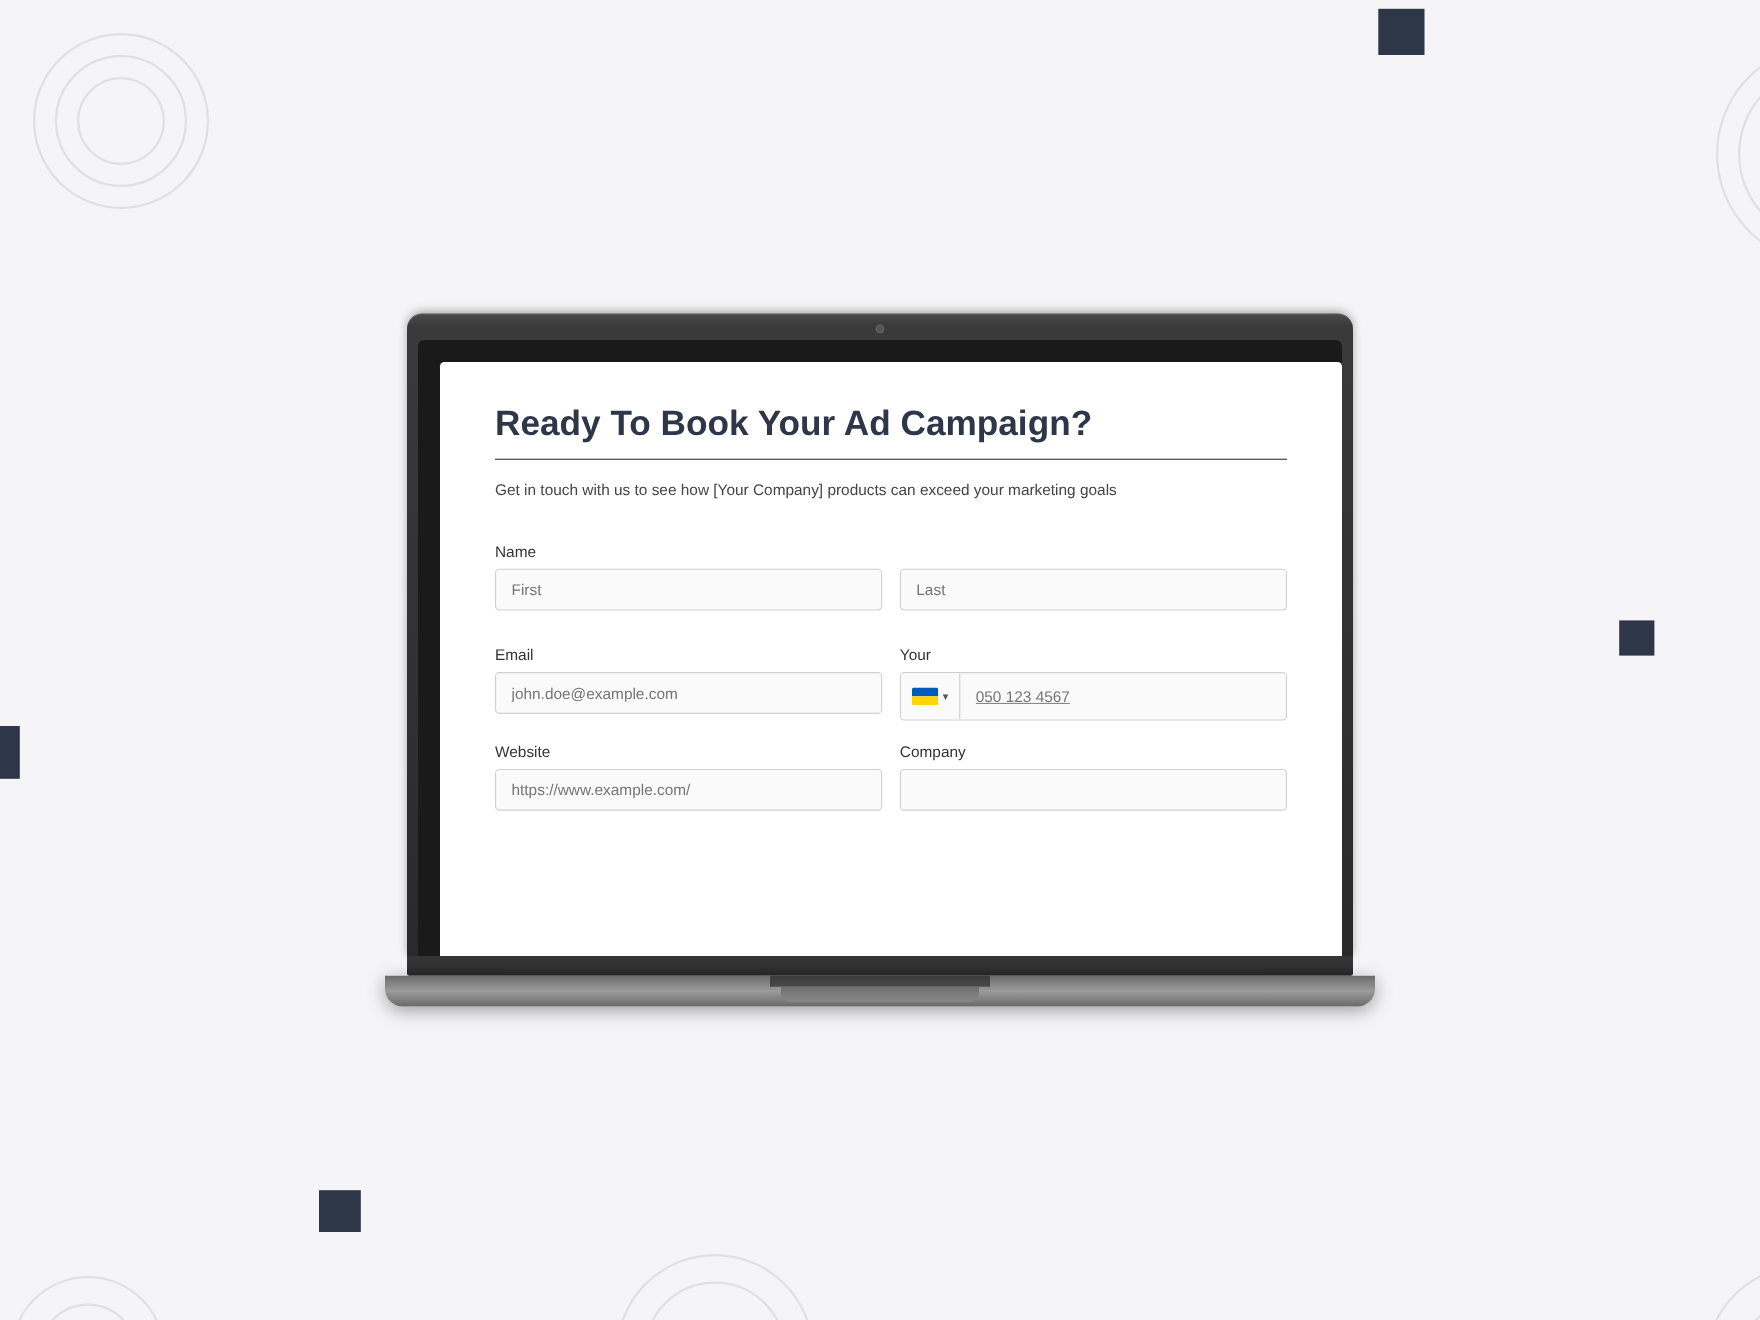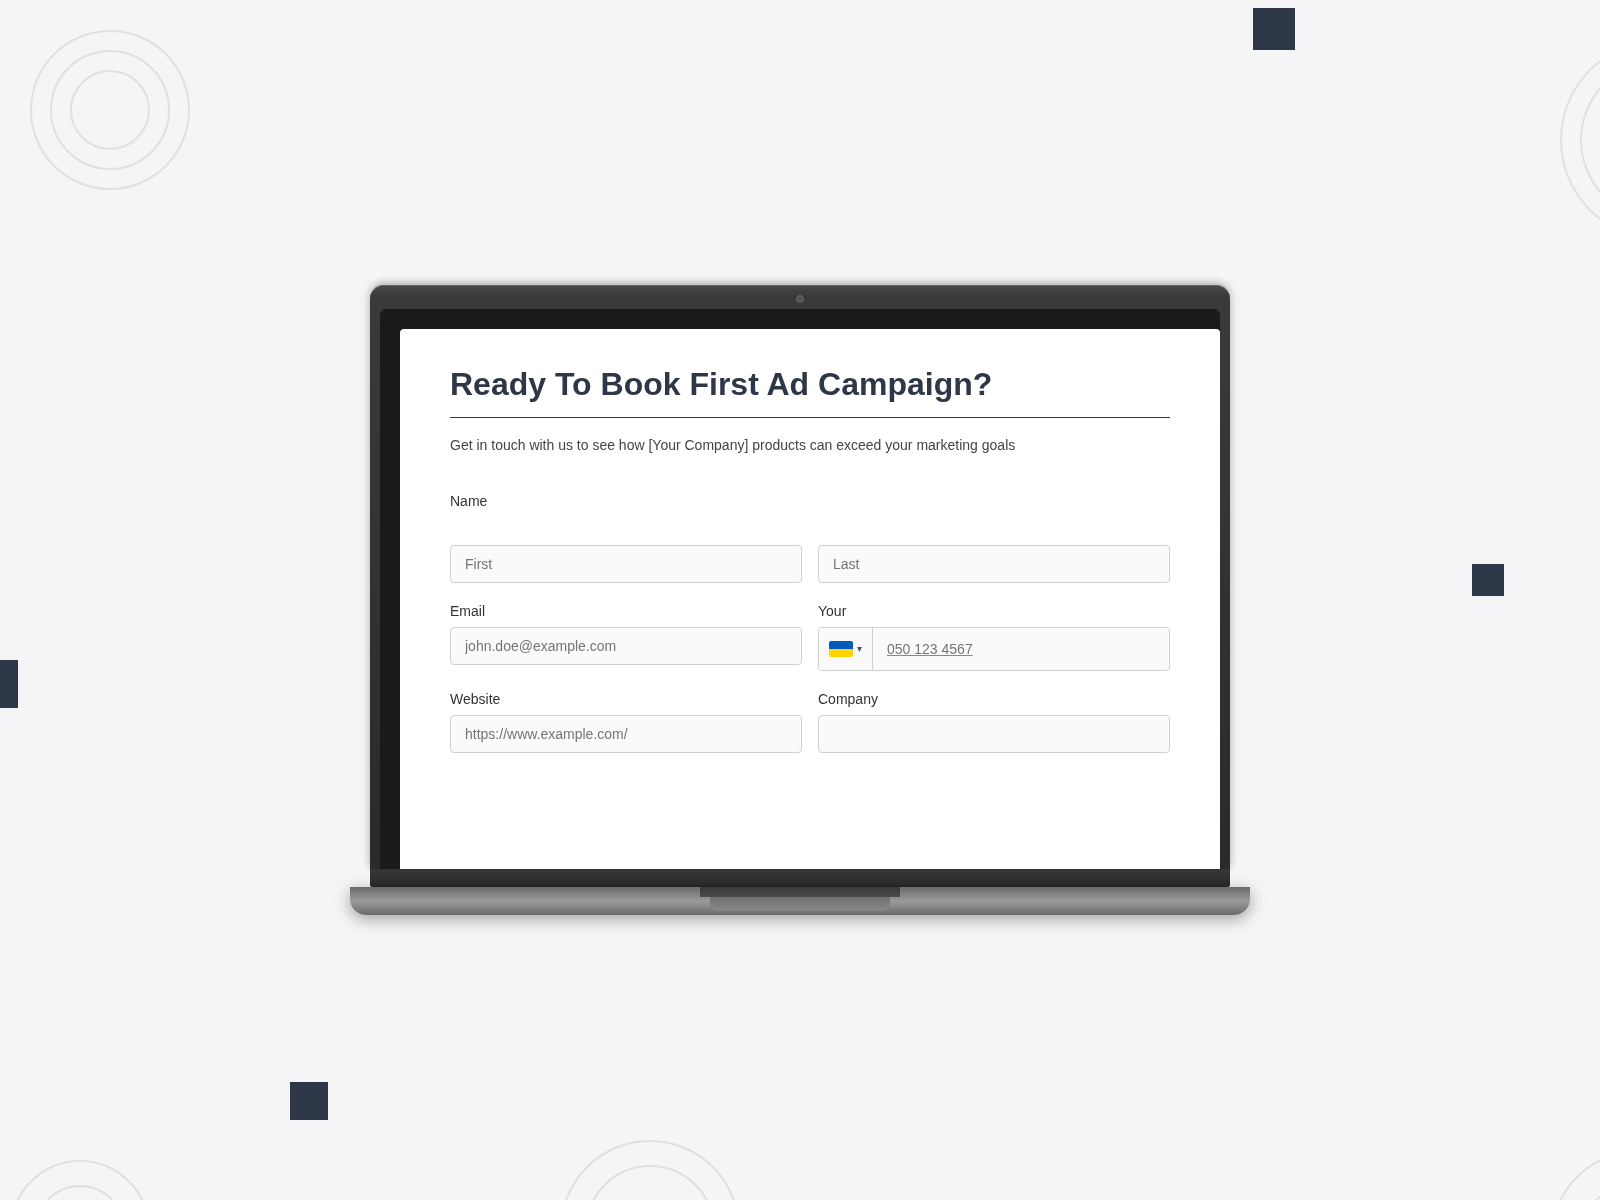--- a/index.html
+++ b/index.html
@@ -269,27 +269,27 @@
 <div class="bg-square bg-decor" style="bottom:80px;left:290px;width:38px;height:38px;"></div>
 
 <div class="laptop-outer">
 
   <div class="laptop-lid">
     <div class="laptop-camera"></div>
     <div class="screen-bezel">
 
       <div class="screen-content">
 
-        <h1 class="form-title">Ready To Book First Ad Campaign?</h1>
+        <h1 class="form-title">Ready To Book Your Ad Campaign?</h1>
         <hr class="form-divider">
         <p class="form-subtitle">Get in touch with us to see how [Your Company] products can exceed your marketing goals</p>
 
-        <div class="form-group" style="margin-bottom:20px;gap:28px;">
+        <div class="form-group" style="margin-bottom:20px;">
           <label class="field-label">Name</label>
-          <div class="form-row" style="margin-bottom:0;">
+          <div class="form-row" style="margin-bottom:12px;">
             <div class="form-group" style="margin-bottom:0;">
               <input class="form-input" type="text" placeholder="First" style="">
             </div>
             <div class="form-group" style="margin-bottom:0;">
               <input class="form-input" type="text" placeholder="Last" style="">
             </div>
           </div>
         </div>
 
         <div class="form-row">

